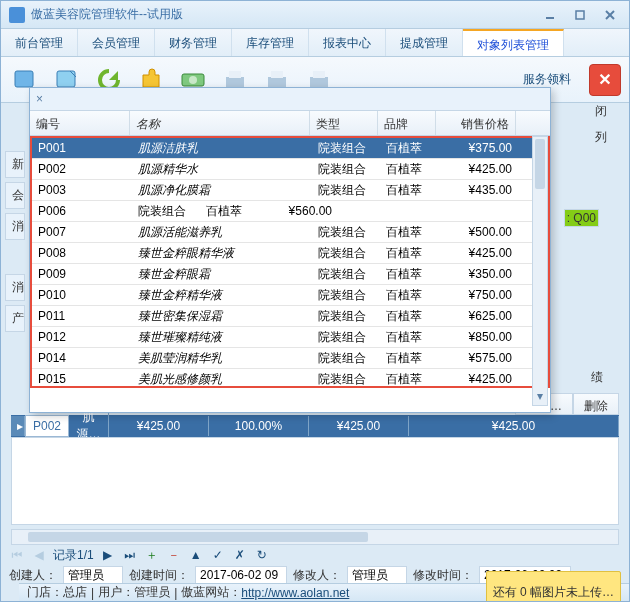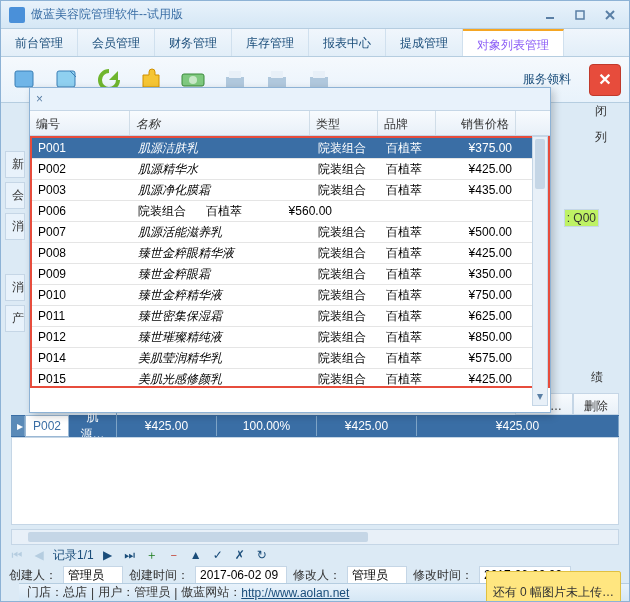--- a/index.html
+++ b/index.html
@@ -4,21 +4,21 @@
 <style>
 *{box-sizing:border-box;margin:0;padding:0;font-family:"Microsoft YaHei","SimSun",sans-serif;font-size:12px;}
 body{background:#dceaf5;width:630px;height:602px;overflow:hidden;border:1px solid #8db2d5;position:relative;}
 .titlebar{height:28px;background:linear-gradient(#e8f2fb,#d5e7f5);display:flex;align-items:center;padding:0 8px;border-bottom:1px solid #b5cde0;}
 .titlebar .logo{width:16px;height:16px;background:#4a90d9;border-radius:2px;margin-right:6px;}
 .titlebar .title{color:#3a6ea5;flex:1;}
 .winbtns{display:flex;gap:8px;}
 .winbtn{width:22px;height:18px;display:flex;align-items:center;justify-content:center;color:#5a7fa5;cursor:pointer;}
 .menubar{height:28px;background:linear-gradient(#f0f6fc,#e2eef8);display:flex;border-bottom:1px solid #b5cde0;}
 .menuitem{padding:6px 14px;color:#1a4d7a;cursor:pointer;border-right:1px solid #d0e0ee;}
-.menuitem.active{background:#fff;border-top:2px solid #f5a623;color:#8b5cf6;}
+.menuitem.active{background:#fff;border-top:2px solid #f5a623;color:#1d4ed8;}
 .toolbar{height:46px;background:linear-gradient(#f5f9fd,#e8f2fb);display:flex;align-items:center;padding:0 8px;gap:10px;border-bottom:1px solid #b5cde0;}
 .toolicon{width:32px;height:32px;border-radius:4px;display:flex;align-items:center;justify-content:center;}
 .toollabel{color:#1a4d7a;margin-left:auto;margin-right:8px;}
 .closebtn{width:32px;height:32px;background:#e74c3c;border:1px solid #c0392b;border-radius:4px;display:flex;align-items:center;justify-content:center;color:#fff;font-size:16px;font-weight:bold;}
 
 .popup{position:absolute;left:28px;top:86px;width:522px;height:326px;background:#fff;border:1px solid #8db2d5;box-shadow:3px 3px 8px rgba(0,0,0,0.2);z-index:10;}
 .popup-hdr{height:22px;background:#e8f2fb;display:flex;align-items:center;padding:0 6px;color:#5a7fa5;}
 .grid-head{display:flex;height:26px;background:linear-gradient(#f8fbfe,#e8f0f8);border-top:1px solid #c5d6e6;border-bottom:1px solid #c5d6e6;}
 .gh{padding:5px 6px;border-right:1px solid #d0dde8;color:#333;}
 .c-id{width:100px;}.c-name{width:180px;font-style:italic;}.c-type{width:68px;}.c-brand{width:58px;}.c-price{width:80px;text-align:right;}
@@ -140,21 +140,21 @@
         <rect x="4" y="10" width="18" height="10" fill="#b0c8dd"></rect>
         <rect x="7" y="4" width="12" height="7" fill="#e8f0f8"></rect>
       </svg>
     </div>
   <div class="toollabel">服务领料</div>
   <div class="closebtn">✕</div>
 </div>
 
 <span class="closebg">闭</span>
 <span class="bglabel" style="right:22px;top:128px;">列</span>
-<span class="bglabel" style="right:30px;top:208px;background:#bef264;border:1px solid #c5d6e6;padding:1px 2px;">: Q00</span>
+<span class="bglabel" style="right:30px;top:208px;background:#84cc16;border:1px solid #c5d6e6;padding:1px 2px;">: Q00</span>
 <span class="bglabel" style="right:26px;top:368px;">绩</span>
 
 <div class="sidetabs">
   <div class="sidetab">新</div>
   <div class="sidetab">会</div>
   <div class="sidetab">消</div>
   <div class="sidetab" style="margin-top:30px">消</div>
   <div class="sidetab">产</div>
 </div>
 
@@ -261,21 +261,21 @@
 </div>
 
 <div class="colhead-right">
   <div>业绩…</div>
   <div>删除</div>
 </div>
 
 <div class="editrow">
   <div class="editcell" style="width:14px;background:#5a8ab8;">▸</div>
   <div class="editcell input" style="width:44px;">P002</div>
-  <div class="editcell" style="width:48px;">肌源…</div>
+  <div class="editcell" style="width:40px;">肌源…</div>
   <div class="editcell" style="width:100px;">¥425.00</div>
   <div class="editcell" style="width:100px;">100.00%</div>
   <div class="editcell" style="width:100px;">¥425.00</div>
   <div class="editcell" style="flex:1;">¥425.00</div>
 </div>
 
 <div class="blankarea"></div>
 <div class="hsbar">
     <div class="thumb"></div>
   </div>

